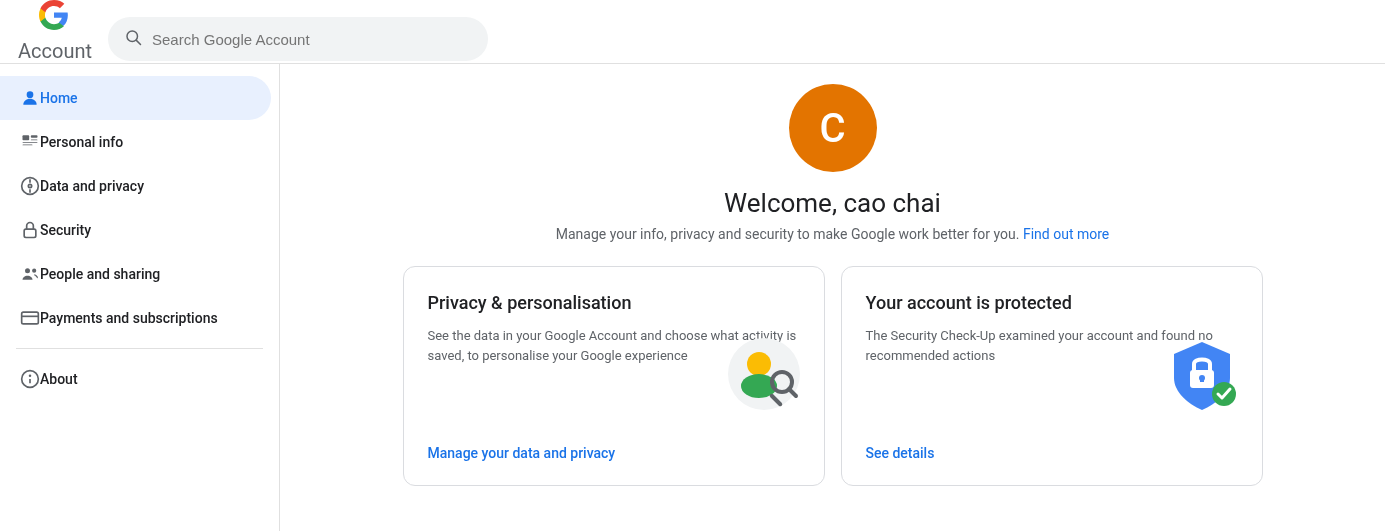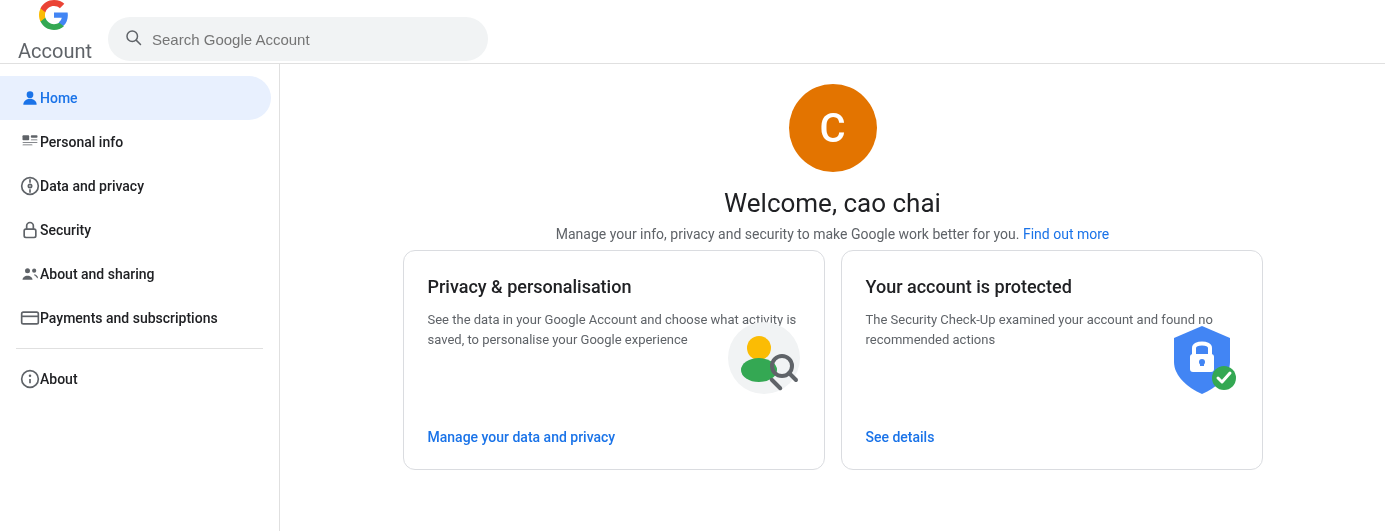--- a/index.html
+++ b/index.html
@@ -123,21 +123,21 @@
     }
     .welcome-text {
       font-size: 26px;
       font-weight: 400;
       color: #202124;
       margin-bottom: 8px;
     }
     .subtitle {
       font-size: 14px;
       color: #5f6368;
-      margin-bottom: 8px;
+      margin-bottom: 24px;
       text-align: center;
     }
     .subtitle a {
       color: #1a73e8;
       text-decoration: none;
     }
     .cards-row {
       display: flex;
       gap: 16px;
       width: 100%;
@@ -260,21 +260,21 @@
 
     <div class="sidebar-item">
       <span class="sidebar-icon">
         <svg width="20" height="20" viewBox="0 0 24 24" fill="#5f6368">
           <circle cx="9" cy="8" r="3"></circle>
           <path d="M3 19c0-3 2.7-5 6-5s6 2 6 5" fill="#5f6368"></path>
           <circle cx="17" cy="8" r="2.5"></circle>
           <path d="M17 13c1.8 0 4 1 4 4" fill="#5f6368" stroke="#5f6368" stroke-width="1"></path>
         </svg>
       </span>
-      <span>About and sharing</span>
+      <span>People and sharing</span>
     </div>
 
     <div class="sidebar-item">
       <span class="sidebar-icon">
         <svg width="20" height="20" viewBox="0 0 24 24" fill="none" stroke="#5f6368" stroke-width="2">
           <rect x="2" y="5" width="20" height="14" rx="2"></rect>
           <line x1="2" y1="10" x2="22" y2="10"></line>
         </svg>
       </span>
       <span>Payments and subscriptions</span>

